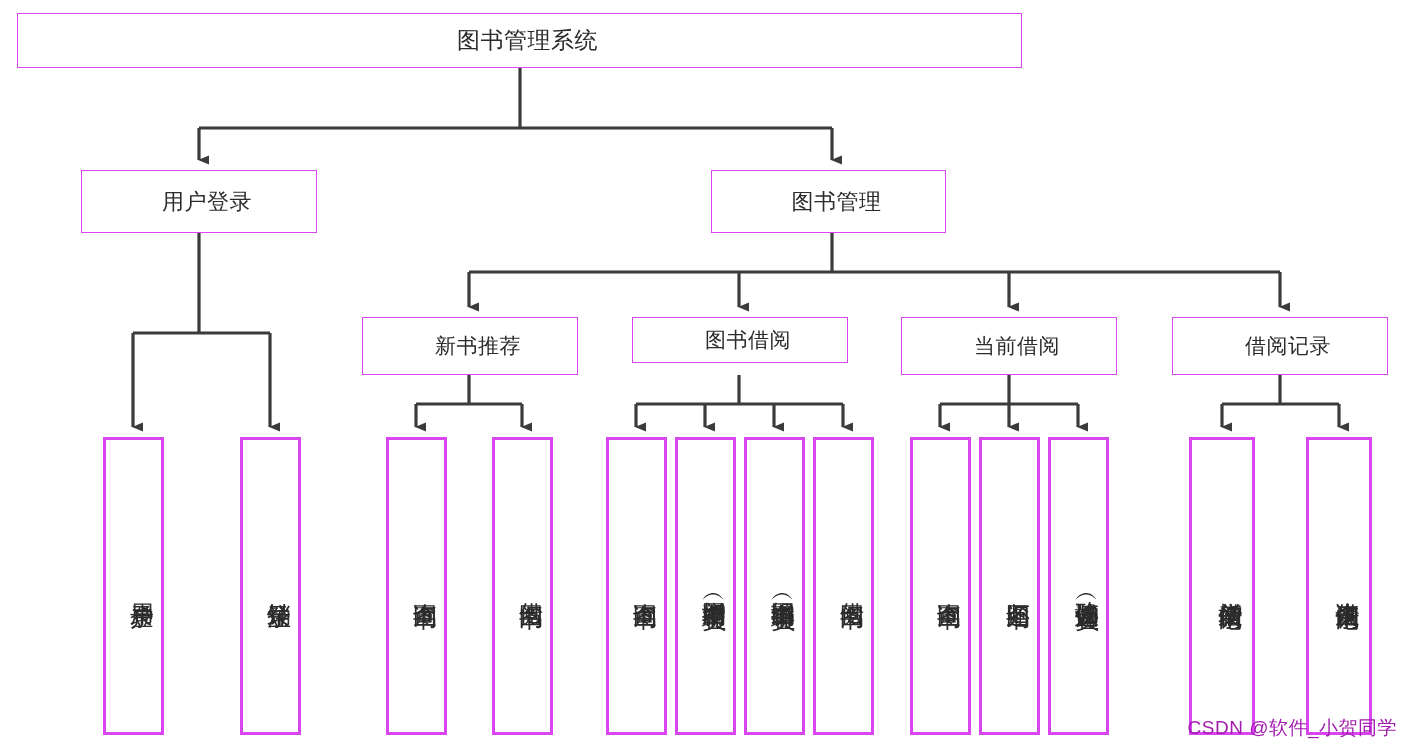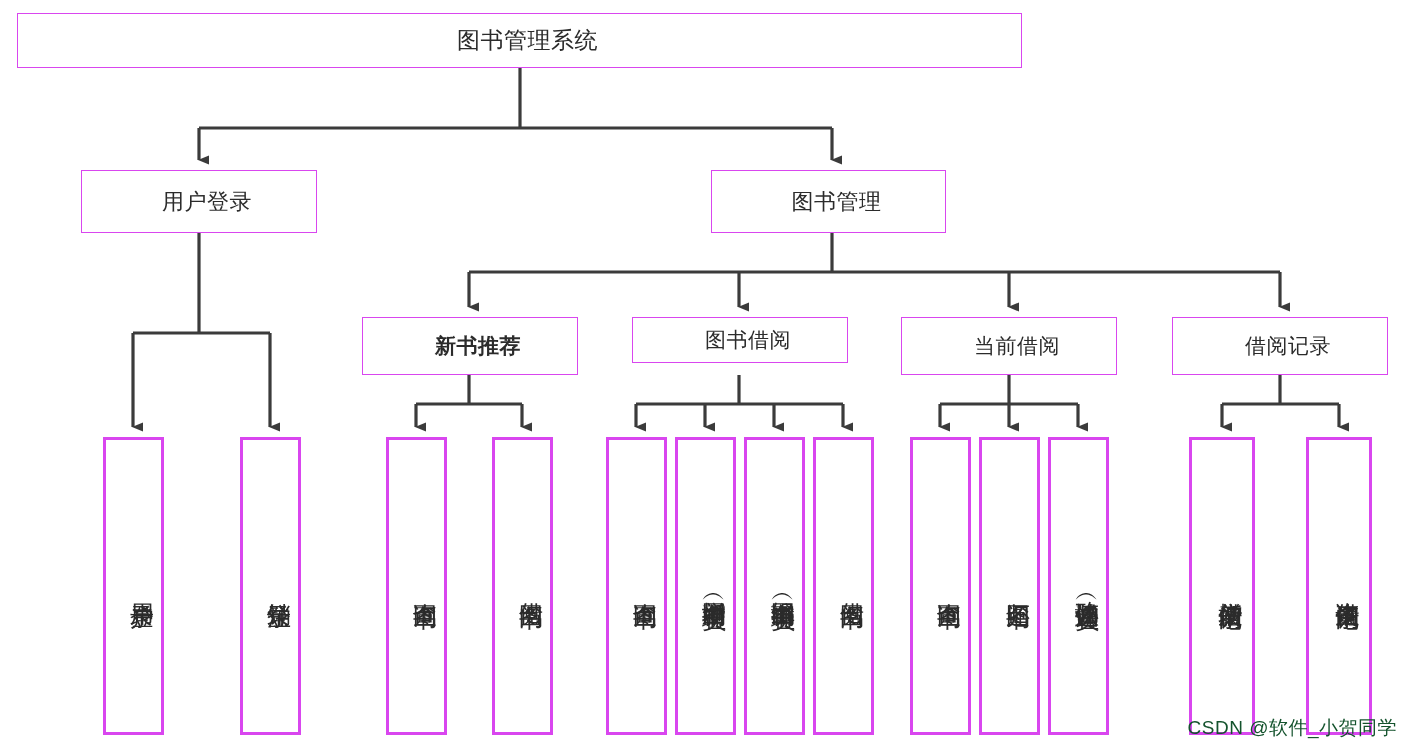--- a/index.html
+++ b/index.html
@@ -54,21 +54,21 @@
     font-size: 24px;
     line-height: 1.12;
     letter-spacing: 1px;
     max-height: 272px;
   }
   .watermark {
     position: absolute;
     right: 8px;
     bottom: 6px;
     font-size: 19px;
-    color: #14532d;
+    color: #a21caf;
     letter-spacing: 0.5px;
     white-space: nowrap;
     text-align: right;
   }
 </style>
 </head>
 <body>
 
 <div id="canvas">
 
@@ -126,21 +126,21 @@
     <span class="lbl">图书管理系统</span>
   </div>
 
   <div class="node n-l2" style="left:81px; top:170px; width:236px; height:63px;">
     <span class="lbl">用户登录</span>
   </div>
   <div class="node n-l2" style="left:711px; top:170px; width:235px; height:63px;">
     <span class="lbl">图书管理</span>
   </div>
 
-  <div class="node n-l3" style="left:362px; top:317px; width:216px; height:58px;font-weight:bold;">
+  <div class="node n-l3" style="left:362px; top:317px; width:216px; height:58px;">
     <span class="lbl">新书推荐</span>
   </div>
   <div class="node n-l3" style="left:632px; top:317px; width:216px; height:46px;">
     <span class="lbl">图书借阅</span>
   </div>
   <div class="node n-l3" style="left:1172px; top:317px; width:216px; height:58px;">
     <span class="lbl">借阅记录</span>
   </div>
   <div class="node n-l3" style="left:901px; top:317px; width:216px; height:58px;">
     <span class="lbl">当前借阅</span>

